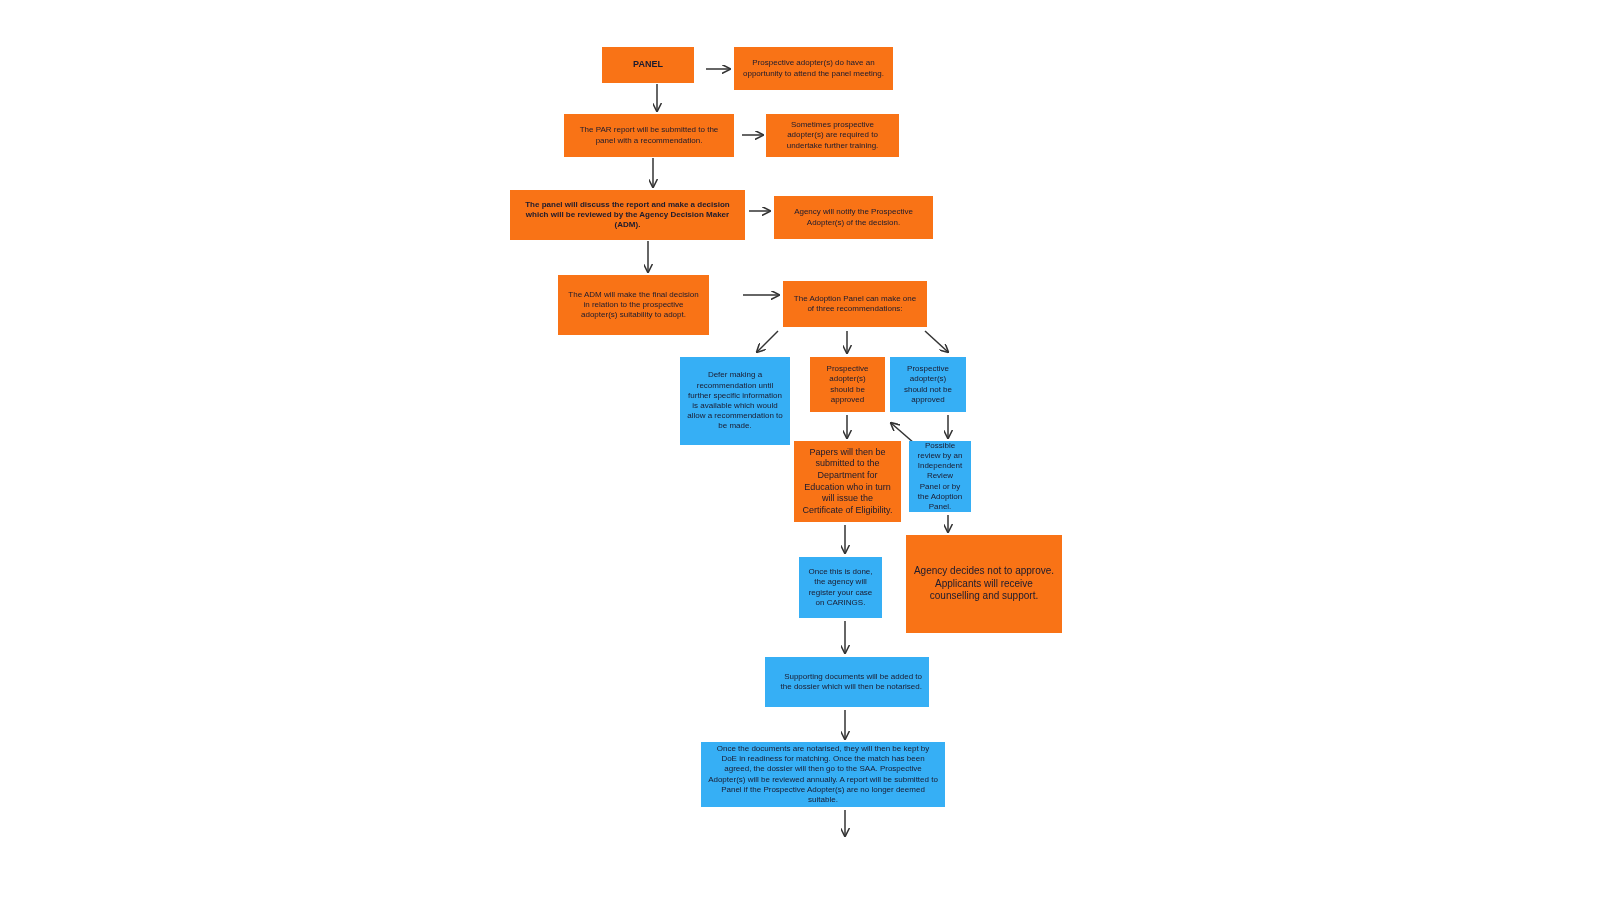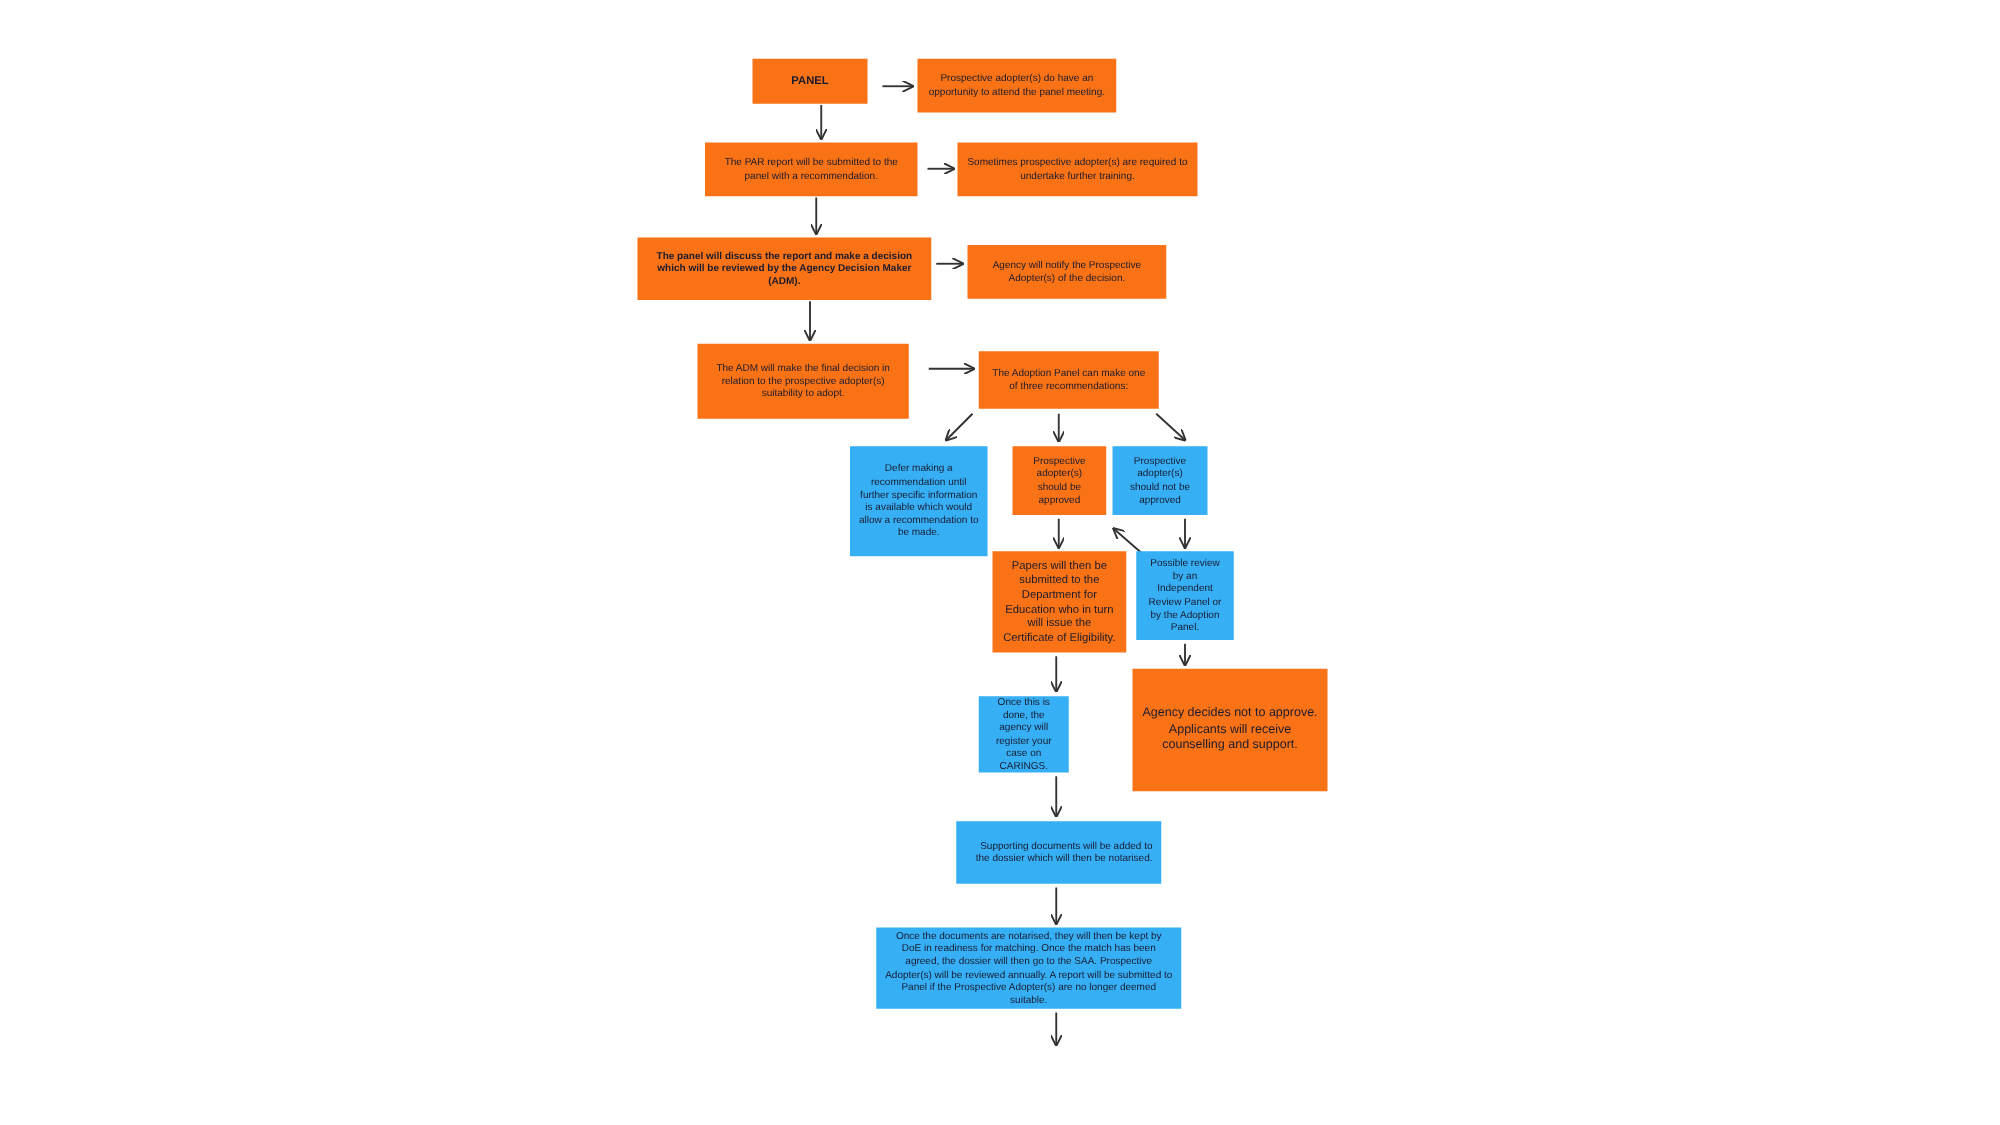--- a/index.html
+++ b/index.html
@@ -79,51 +79,51 @@
   <div id="nodes">
       <div class="node dark bold" style="left: 602px; top: 47px; width: 92px; height: 36px; font-size: 9px;">
         <span class="txt">PANEL</span>
       </div>
       <div class="node dark" style="left: 734px; top: 47px; width: 159px; height: 43px; font-size: 8px;">
         <span class="txt">Prospective adopter(s) do have an opportunity to attend the panel meeting.</span>
       </div>
       <div class="node dark" style="left: 564px; top: 114px; width: 170px; height: 43px; font-size: 8px;">
         <span class="txt">The PAR report will be submitted to the panel with a recommendation.</span>
       </div>
-      <div class="node dark" style="left: 766px; top: 114px; width: 192px; height: 43px; font-size: 8px; justify-content: center;">
+      <div class="node dark" style="left: 766px; top: 114px; width: 133px; height: 43px; font-size: 8px; justify-content: center;">
         <span class="txt">Sometimes prospective adopter(s) are required to undertake further training.</span>
       </div>
       <div class="node dark bold" style="left: 510px; top: 190px; width: 235px; height: 50px; font-size: 8px;">
         <span class="txt">The panel will discuss the report and make a decision which will be reviewed by the Agency Decision Maker (ADM).</span>
       </div>
       <div class="node dark" style="left: 774px; top: 196px; width: 159px; height: 43px; font-size: 8px;">
         <span class="txt">Agency will notify the Prospective Adopter(s) of the decision.</span>
       </div>
-      <div class="node dark" style="left: 558px; top: 275px; width: 169px; height: 60px; font-size: 8px;">
+      <div class="node dark" style="left: 558px; top: 275px; width: 151px; height: 60px; font-size: 8px;">
         <span class="txt">The ADM will make the final decision in relation to the prospective adopter(s) suitability to adopt.</span>
       </div>
       <div class="node dark" style="left: 783px; top: 281px; width: 144px; height: 46px; font-size: 8px;">
         <span class="txt">The Adoption Panel can make one of three recommendations:</span>
       </div>
       <div class="node light" style="left: 680px; top: 357px; width: 110px; height: 88px; font-size: 8px;">
         <span class="txt">Defer making a recommendation until further specific information is available which would allow a recommendation to be made.</span>
       </div>
       <div class="node dark" style="left: 810px; top: 357px; width: 75px; height: 55px; font-size: 8px; align-items: center;">
         <span class="txt">Prospective adopter(s) should be approved</span>
       </div>
       <div class="node light" style="left: 890px; top: 357px; width: 76px; height: 55px; font-size: 8px;">
         <span class="txt">Prospective adopter(s) should not be approved</span>
       </div>
       <div class="node dark" style="left: 794px; top: 441px; width: 107px; height: 81px; font-size: 9px;">
         <span class="txt">Papers will then be submitted to the Department for Education who in turn will issue the Certificate of Eligibility.</span>
       </div>
-      <div class="node light" style="left: 909px; top: 441px; width: 78px; height: 71px; font-size: 8px;">
+      <div class="node light" style="left: 909px; top: 441px; width: 62px; height: 71px; font-size: 8px;">
         <span class="txt">Possible review by an Independent Review Panel or by the Adoption Panel.</span>
       </div>
-      <div class="node light" style="left: 783px; top: 557px; width: 72px; height: 61px; font-size: 8px; align-items: center;">
+      <div class="node light" style="left: 799px; top: 557px; width: 83px; height: 61px; font-size: 8px; align-items: center;">
         <span class="txt">Once this is done, the agency will register your case on CARINGS.</span>
       </div>
       <div class="node dark" style="left: 906px; top: 535px; width: 156px; height: 98px; font-size: 10px;">
         <span class="txt">Agency decides not to approve. Applicants will receive counselling and support.</span>
       </div>
       <div class="node light" style="left: 765px; top: 657px; width: 164px; height: 50px; font-size: 8px; text-align: right;">
         <span class="txt">Supporting documents will be added to the dossier which will then be notarised.</span>
       </div>
       <div class="node light" style="left: 701px; top: 742px; width: 244px; height: 65px; font-size: 8px;">
         <span class="txt">Once the documents are notarised, they will then be kept by DoE in readiness for matching. Once the match has been agreed, the dossier will then go to the SAA. Prospective Adopter(s) will be reviewed annually. A report will be submitted to Panel if the Prospective Adopter(s) are no longer deemed suitable.</span>

